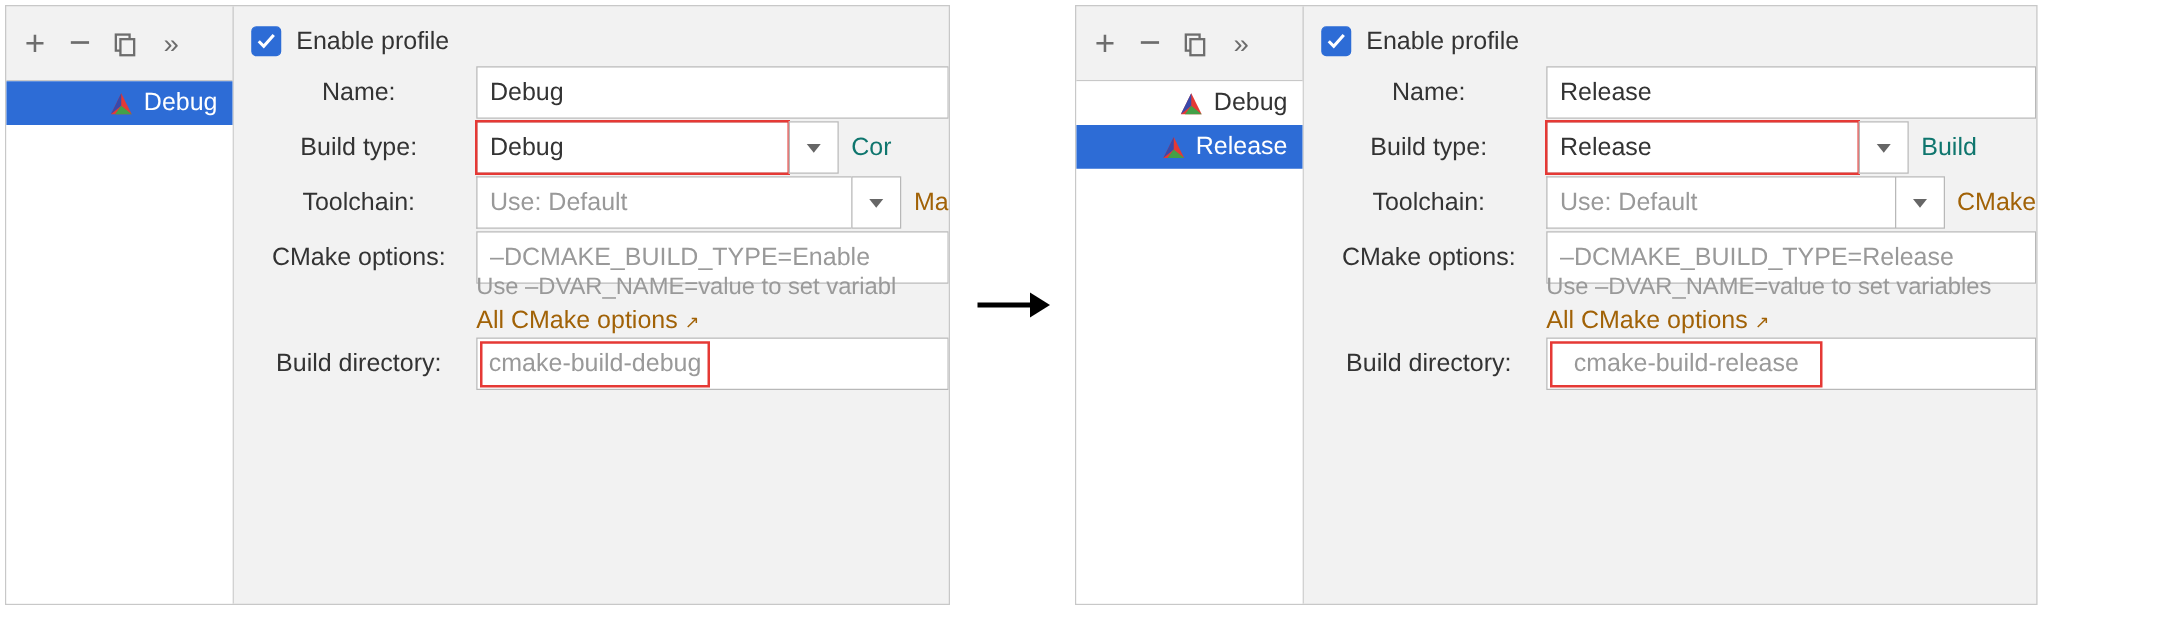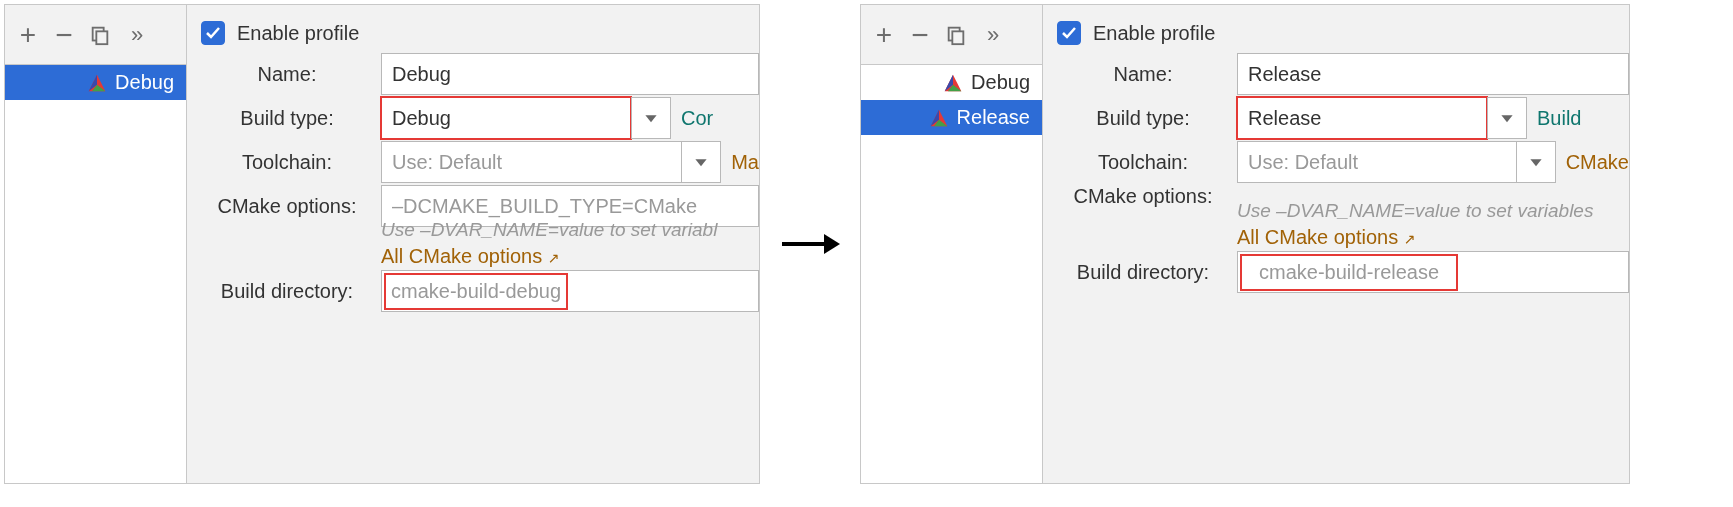--- a/index.html
+++ b/index.html
@@ -139,21 +139,21 @@
     border: 1px solid #b8b8b8;
     background: #fff;
     display: flex;
     align-items: center;
     justify-content: center;
     cursor: pointer;
   }
   .combo-btn svg { width: 14px; height: 14px; fill: #666;}
   .trailing-text { color: #0f766e; white-space: nowrap; overflow: hidden;}
   .hint-block { margin-left: 180px; display: flex; flex-direction: column; gap: 4px; margin-top: -10px;}
-  .hint { color: #999; font-size: 19px; font-style: italic;}
+  .hint { color: #999; font-size: 19px;}
   .link { color: #a16207; cursor: pointer; font-size: 20px;}
   .link .ext { font-size: 14px;}
   .arrow-wrap {
     display: flex;
     align-items: center;
     justify-content: center;
     height: 480px;
   }
   .arrow-wrap svg { width: 60px; height: 30px; }
   .w250 { width: 250px; flex: none;}
@@ -235,21 +235,21 @@
               </svg>
             </div>
         </div>
         <span class="link" style="overflow:hidden">Ma</span>
       </div>
     </div>
 
     <div class="field-row">
       <span class="field-label">CMake options:</span>
       <div class="text-input placeholder">
-          <span>–DCMAKE_BUILD_TYPE=CMake</span>
+          <span>–DCMAKE_BUILD_TYPE=Enable</span>
         </div>
     </div>
     <div class="hint-block">
       <span class="hint">Use –DVAR_NAME=value to set variabl</span>
       <span class="link"><span>All CMake options</span> <span class="ext">↗</span></span>
     </div>
 
     <div class="field-row">
       <span class="field-label">Build directory:</span>
       <div class="text-input placeholder">
@@ -345,20 +345,23 @@
                 <polygon points="1,3 9,3 5,8"></polygon>
               </svg>
             </div>
         </div>
         <span class="link" style="overflow:hidden">CMake</span>
       </div>
     </div>
 
     <div class="field-row">
       <span class="field-label">CMake options:</span>
+      <div class="text-input placeholder">
+          <span>–DCMAKE_BUILD_TYPE=Release</span>
+        </div>
     </div>
     <div class="hint-block">
       <span class="hint">Use –DVAR_NAME=value to set variables</span>
       <span class="link"><span>All CMake options</span> <span class="ext">↗</span></span>
     </div>
 
     <div class="field-row">
       <span class="field-label">Build directory:</span>
       <div class="text-input placeholder">
           <span class="red-box" style="padding:6px 18px;margin-left:-7px">cmake-build-release</span>

